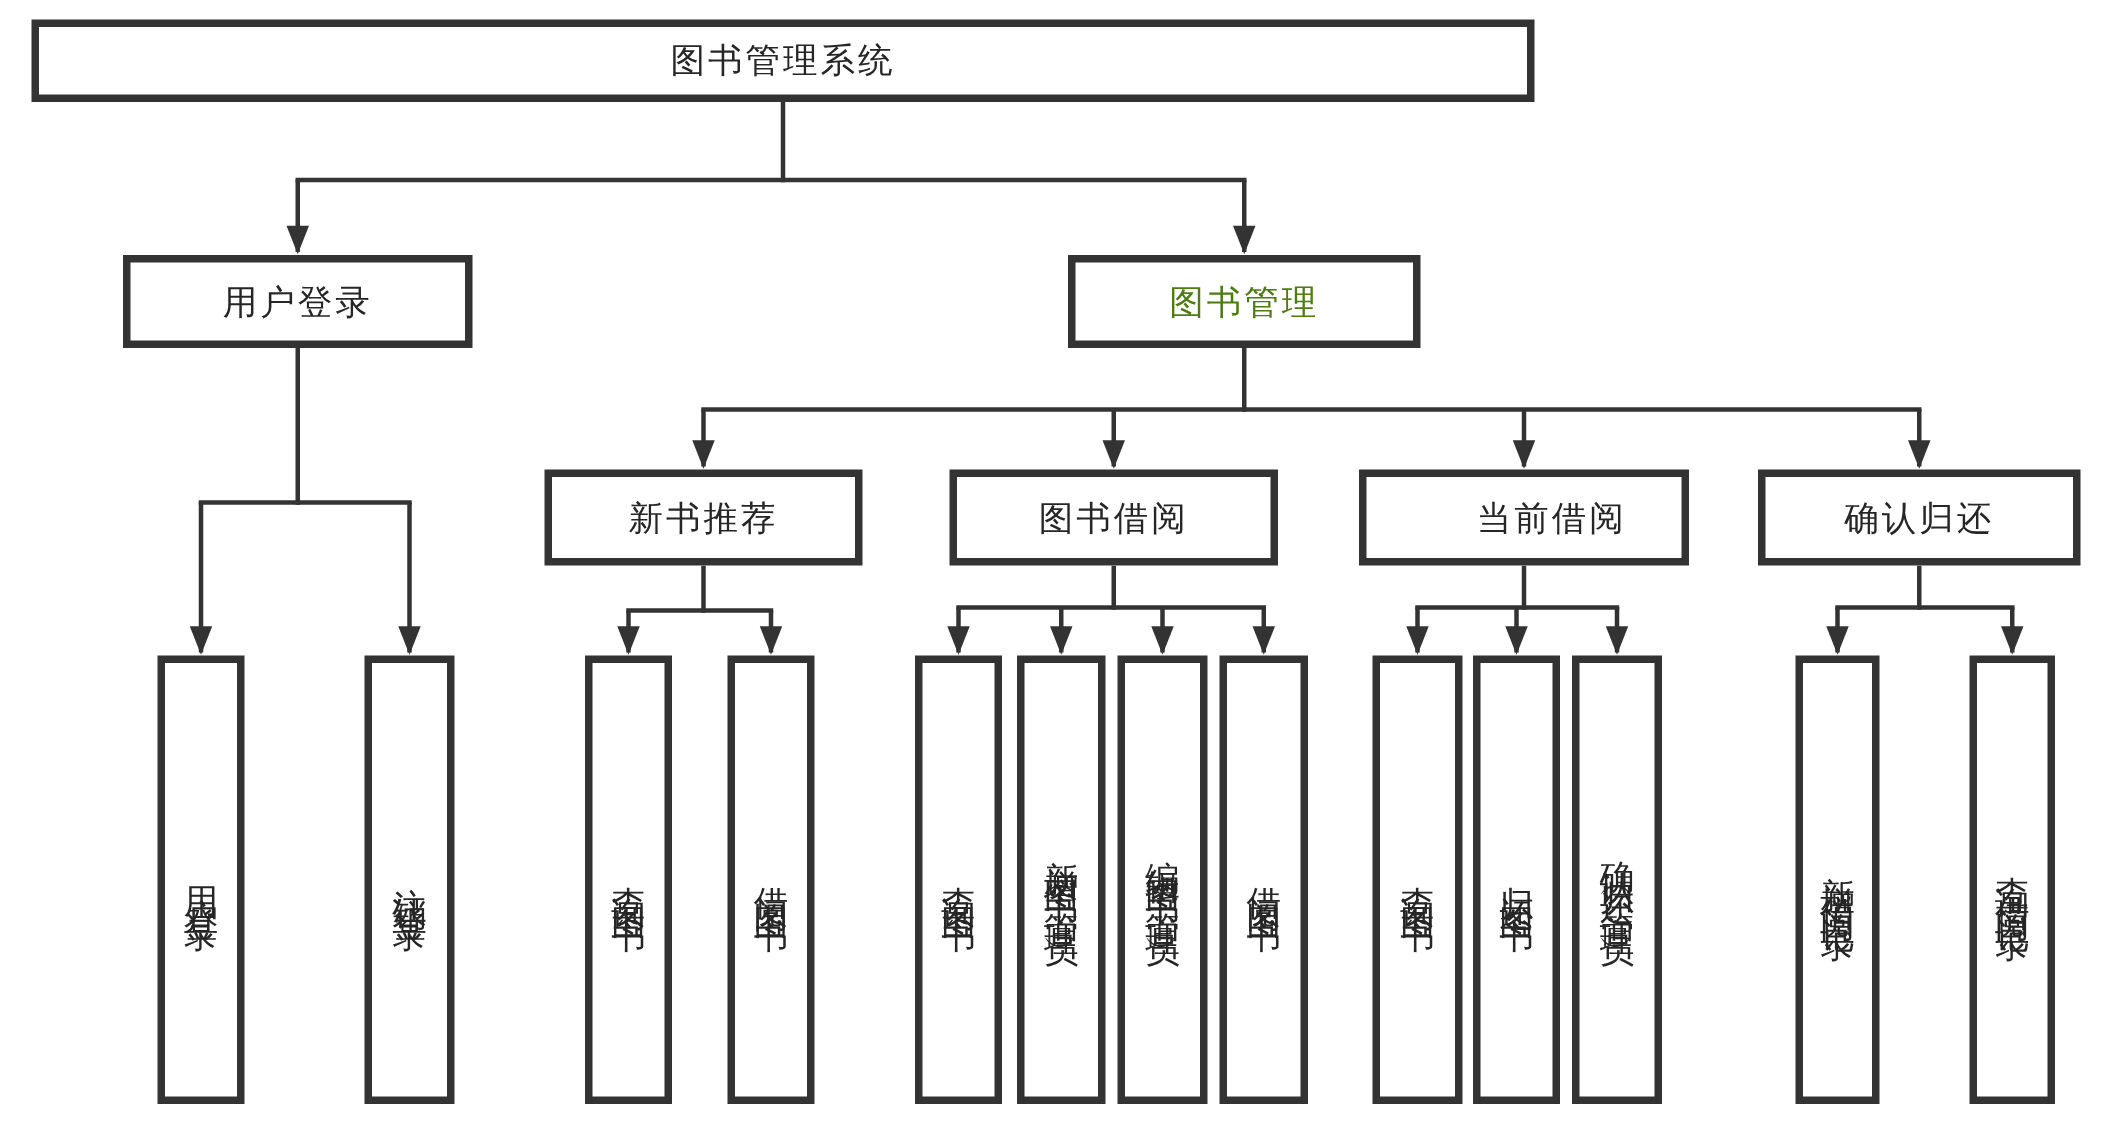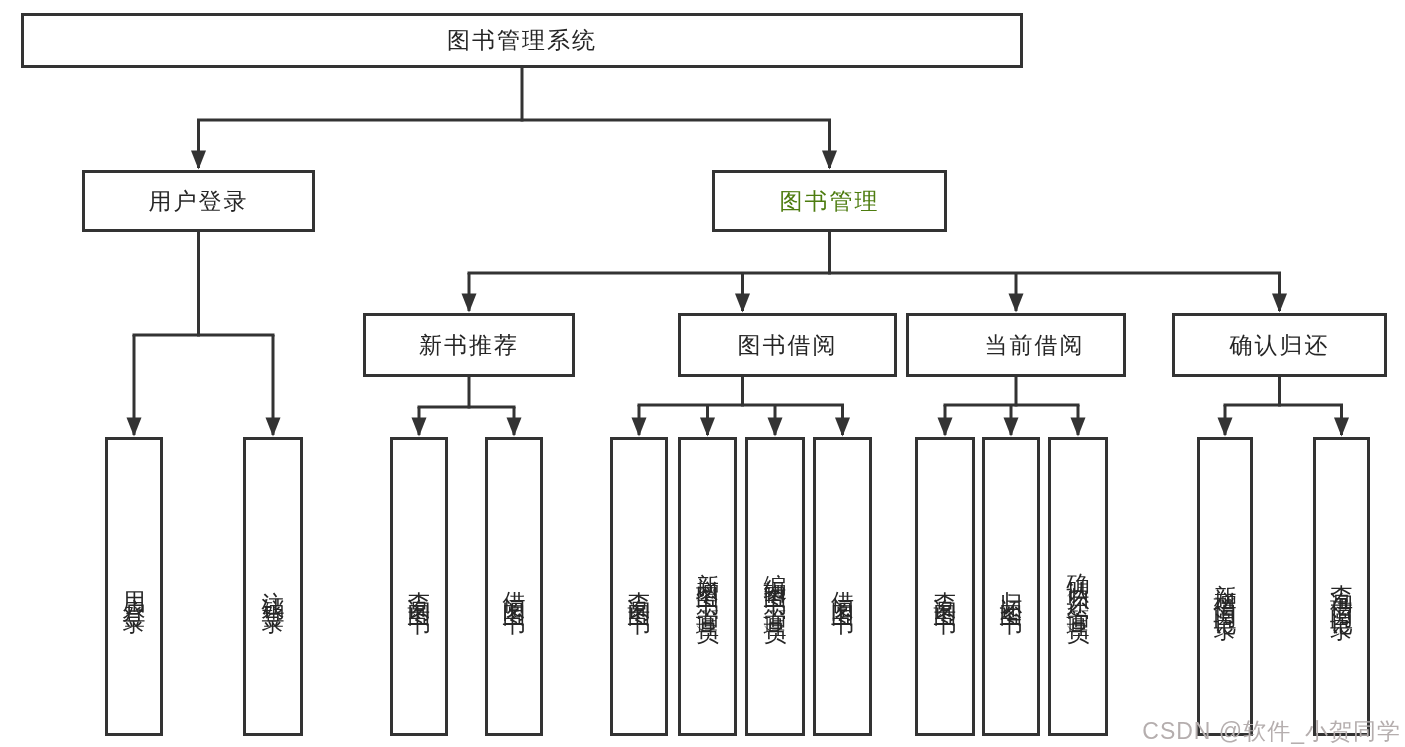--- a/index.html
+++ b/index.html
@@ -14,21 +14,21 @@
   #edge-layer {
     position: absolute;
     left: 0; top: 0;
     width: 1405px; height: 747px;
     pointer-events: none;
   }
   .node {
     position: absolute;
     box-sizing: border-box;
     background: #ffffff;
-    border: 3px solid #0f172a;
+    border: 5px solid #0f172a;
     display: flex;
     align-items: center;
     justify-content: center;
     color: #262626;
   }
   .node-h {
     font-size: 23px;
     letter-spacing: 2px;
     white-space: nowrap;
   }
@@ -116,21 +116,21 @@
       </div>
       <div class="node node-h" style="left: 82px; top: 170px; width: 233px; height: 62px; border-color: rgb(51, 51, 51); background: rgb(255, 255, 255); color: rgb(38, 38, 38);">
         <span class="htext">用户登录</span>
       </div>
       <div class="node node-h" style="left: 712px; top: 170px; width: 235px; height: 62px; border-color: rgb(51, 51, 51); background: rgb(255, 255, 255); color: #4d7c0f;">
         <span class="htext">图书管理</span>
       </div>
       <div class="node node-h" style="left: 363px; top: 313px; width: 212px; height: 64px; border-color: rgb(51, 51, 51); background: rgb(255, 255, 255); color: rgb(38, 38, 38);">
         <span class="htext">新书推荐</span>
       </div>
-      <div class="node node-h" style="left: 633px; top: 313px; width: 219px; height: 64px; border-color: rgb(51, 51, 51); background: rgb(255, 255, 255); color: rgb(38, 38, 38); margin-left: 45px;">
+      <div class="node node-h" style="left: 633px; top: 313px; width: 219px; height: 64px; border-color: rgb(51, 51, 51); background: rgb(255, 255, 255); color: rgb(38, 38, 38);">
         <span class="htext">图书借阅</span>
       </div>
       <div class="node node-h" style="left: 906px; top: 313px; width: 220px; height: 64px; border-color: rgb(51, 51, 51); background: rgb(255, 255, 255); color: rgb(38, 38, 38); padding-left: 37px;">
         <span class="htext">当前借阅</span>
       </div>
       <div class="node node-h" style="left: 1172px; top: 313px; width: 215px; height: 64px; border-color: rgb(51, 51, 51); background: rgb(255, 255, 255); color: rgb(38, 38, 38);">
         <span class="htext">确认归还</span>
       </div>
       <div class="node node-v" style="left: 105px; top: 437px; width: 58px; height: 299px; border-color: rgb(51, 51, 51); background: rgb(255, 255, 255); color: rgb(38, 38, 38);">
         <span class="vtext">用户登录</span>
@@ -165,14 +165,13 @@
       <div class="node node-v" style="left: 1048px; top: 437px; width: 60px; height: 299px; border-color: rgb(51, 51, 51); background: rgb(255, 255, 255); color: rgb(38, 38, 38);">
         <span class="vtext">确认归还（管理员）</span>
       </div>
       <div class="node node-v" style="left: 1197px; top: 437px; width: 56px; height: 299px; border-color: rgb(51, 51, 51); background: rgb(255, 255, 255); color: rgb(38, 38, 38);">
         <span class="vtext">新增借阅记录</span>
       </div>
       <div class="node node-v" style="left: 1313px; top: 437px; width: 57px; height: 299px; border-color: rgb(51, 51, 51); background: rgb(255, 255, 255); color: rgb(38, 38, 38);">
         <span class="vtext">查询借阅记录</span>
       </div>
     </div>
-  <div id="watermark" style="color: rgb(181, 174, 174);">CSDN @软件_小贺同学</div>
 </div>
 
 </body></html>

